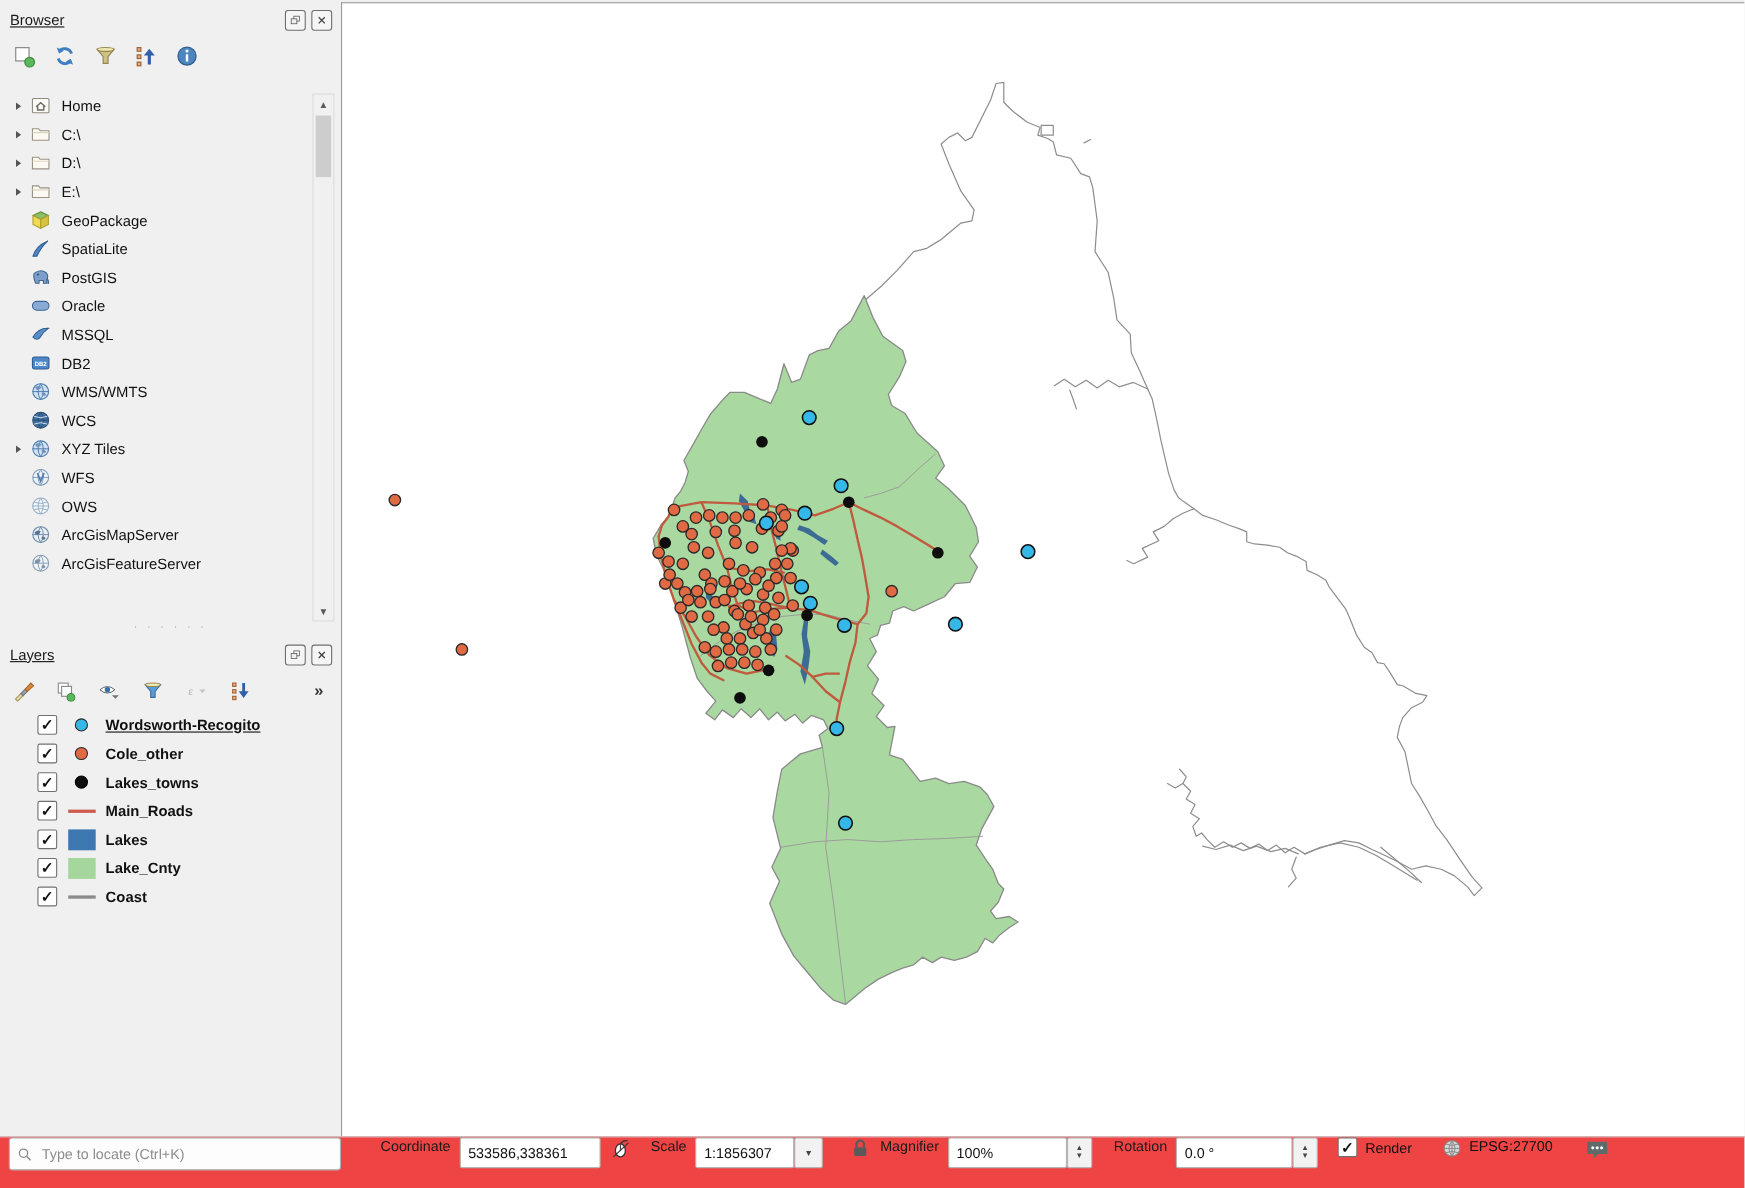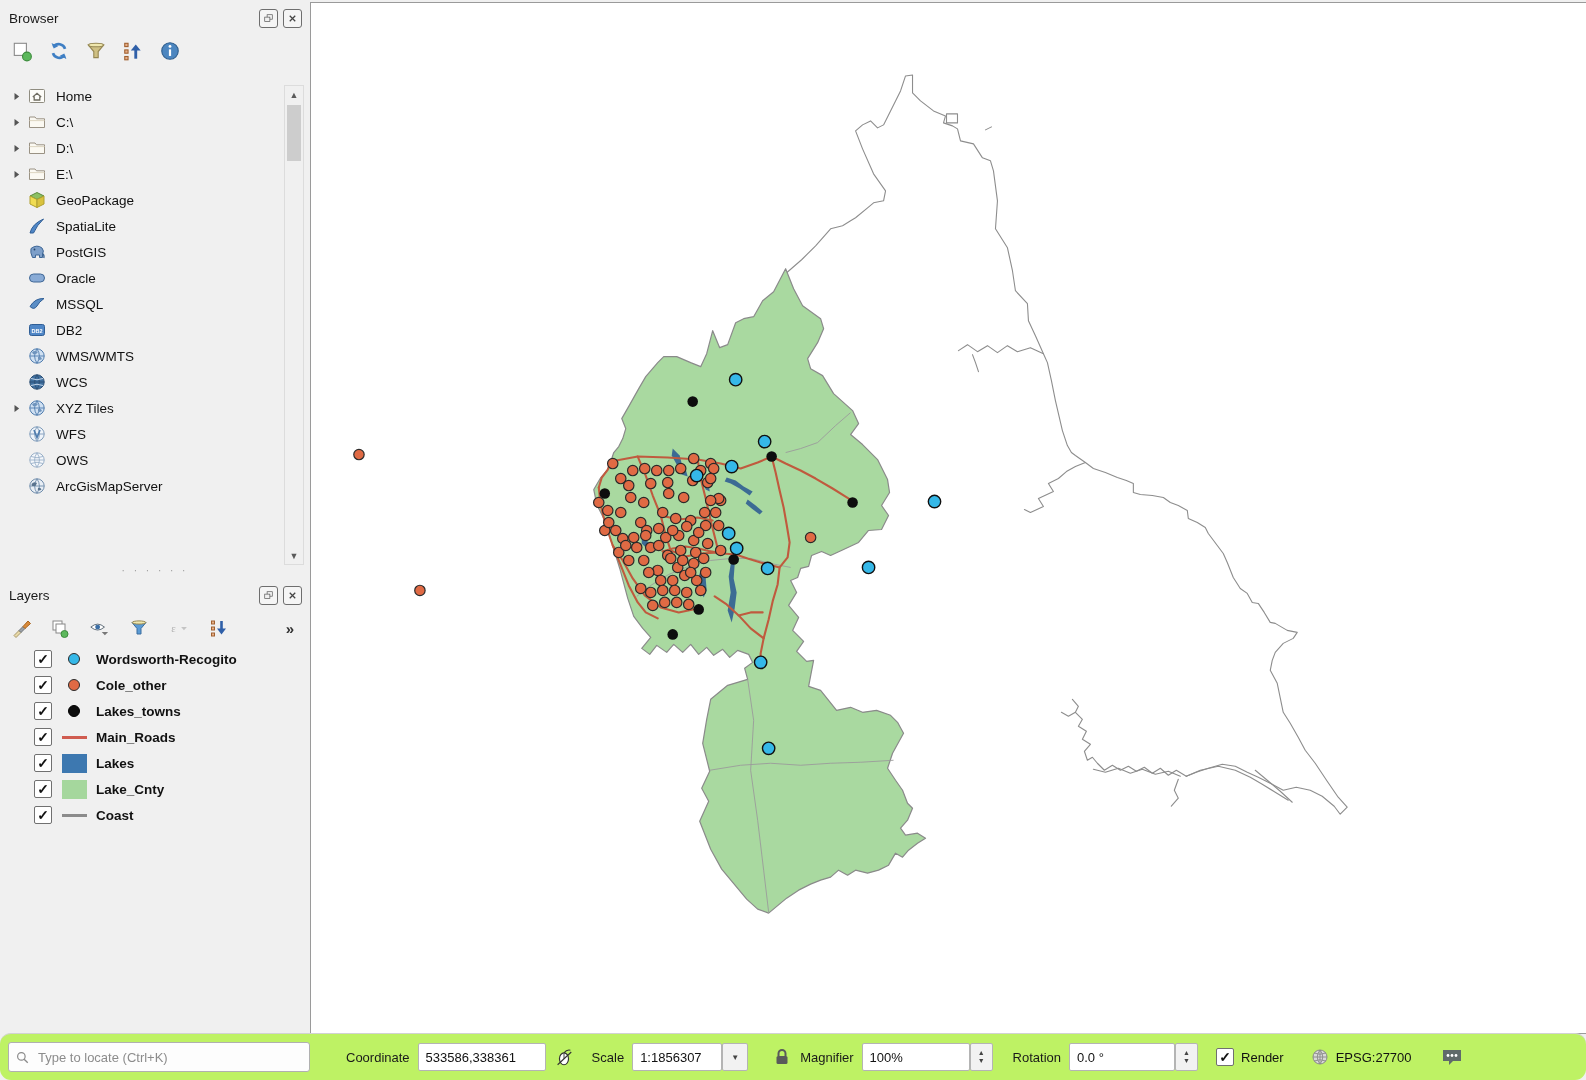--- a/index.html
+++ b/index.html
@@ -3,21 +3,21 @@
 <meta charset="utf-8">
 <style>
   html,body{margin:0;padding:0;}
   body{
     width:1586px;height:1080px;position:relative;overflow:hidden;
     background:#f0f0f0;font-family:"Liberation Sans",sans-serif;font-size:13px;color:#111;
     -webkit-font-smoothing:antialiased;
   }
   
   .left-dock{position:absolute;left:0;top:0;width:310px;bottom:46px;background:#f0f0f0;}
-  .panel-header{height:24px;display:flex;align-items:center;padding:6px 8px 0 9px;}
+  .panel-header{height:24px;display:flex;align-items:center;padding:6px 8px 0 9px;text-decoration:underline;}
   .panel-title{flex:1;font-size:13.5px;color:#1a1a1a;}
   .win-btn{width:17px;height:17px;margin-left:5px;border:1px solid #6e6e6e;border-radius:3px;
     background:#f5f5f5;display:flex;align-items:center;justify-content:center;cursor:pointer;}
   .win-btn svg{width:11px;height:11px;}
   .panel-toolbar{display:flex;align-items:center;gap:13px;padding:9px 10px 4px 10px;}
   .tool{width:24px;height:24px;display:flex;align-items:center;justify-content:center;cursor:pointer;}
   .tool svg{width:22px;height:22px;}
   .tool.small svg{width:20px;height:20px;}
   .overflow-btn{margin-left:auto;font-size:15px;font-weight:bold;color:#333;padding-right:6px;cursor:pointer;}
   
@@ -40,28 +40,28 @@
   .layer-row{height:26px;display:flex;align-items:center;padding-left:34px;}
   .checkbox{width:16px;height:16px;background:#fff;border:1px solid #707070;border-radius:2px;
     display:flex;align-items:center;justify-content:center;font-size:14px;font-weight:bold;color:#111;
     line-height:1;cursor:pointer;flex:0 0 auto;}
   .layer-sym{width:44px;display:flex;align-items:center;justify-content:center;flex:0 0 auto;}
   .sym-dot{width:10px;height:10px;border-radius:50%;border:1.5px solid #2b2b2b;}
   .sym-dot.noborder{border-color:#000;}
   .sym-line{width:25px;height:3px;}
   .sym-rect{width:25px;height:19px;}
   .layer-label{font-weight:bold;font-size:13.5px;white-space:nowrap;}
-  .layer-label.active{}
+  .layer-label.active{text-decoration:underline;}
   
   .map-canvas{position:absolute;left:310px;top:2px;right:0;bottom:46px;background:#ffffff;
     border:1px solid #9a9a9a;border-right:none;}
   .map-canvas svg{display:block;}
   
-  .statusbar{position:absolute;left:0;bottom:0;right:0;height:46px;background:#bef264;
-    border-top:1px solid #d2d2d2;display:flex;align-items:center;white-space:nowrap;border-radius:11px;}
+  .statusbar{position:absolute;left:0;bottom:0;right:0;height:46px;background:#ef4444;
+    border-top:1px solid #d2d2d2;display:flex;align-items:flex-start;white-space:nowrap;}
   .locate{width:288px;height:28px;margin-left:8px;background:#fdfdfd;border:1px solid #b0b0b0;
     border-radius:3px;display:flex;align-items:center;padding:0 6px;}
   .locate svg{width:15px;height:15px;margin-right:6px;flex:0 0 auto;}
   .locate input{border:none;outline:none;background:transparent;font-family:"Liberation Sans",sans-serif;
     font-size:13px;color:#333;width:100%;}
   .locate input::placeholder{color:#8c8c8c;}
   .sb-label{margin:0 8px 0 0;color:#1a1a1a;}
   .sb-field{height:26px;background:#fff;border:1px solid #b4b4b4;border-radius:2px;
     display:flex;align-items:center;padding:0 7px;font-size:13px;color:#111;}
   .sb-icon{display:flex;align-items:center;justify-content:center;}
@@ -279,20 +279,30 @@
         </div>
         <div class="tree-row">
           <span class="tree-arrow"></span>
           <span class="tree-icon"><svg viewBox="0 0 20 20">
               <circle cx="10" cy="10" r="7.2" fill="#e8eef5" stroke="#6f8cab"></circle>
               <path d="M2.8,10 L17.2,10 M10,2.8 Q5.2,10 10,17.2 M10,2.8 Q14.8,10 10,17.2" fill="none" stroke="#6f8cab" stroke-width="0.9"></path>
               <path d="M4.5,8 Q7,5 10,7 L8.5,10 L5,10 Z" fill="#59748f"></path>
               <path d="M11,12 Q13.5,11 14.5,13.5 Q12,15.5 10.8,13.8 Z" fill="#59748f"></path>
             </svg></span>
           <span class="tree-label">ArcGisMapServer</span>
+        </div>
+        <div class="tree-row">
+          <span class="tree-arrow"></span>
+          <span class="tree-icon"><svg viewBox="0 0 20 20">
+              <circle cx="10" cy="10" r="7.2" fill="#f0f3f7" stroke="#8aa0b8"></circle>
+              <path d="M2.8,10 L17.2,10 M10,2.8 Q5.2,10 10,17.2 M10,2.8 Q14.8,10 10,17.2" fill="none" stroke="#8aa0b8" stroke-width="0.9"></path>
+              <path d="M4.5,8 Q7,5 10,7 L8.5,10 L5,10 Z" fill="#7e93a8"></path>
+              <path d="M11,12 Q13.5,11 14.5,13.5 Q12,15.5 10.8,13.8 Z" fill="#7e93a8"></path>
+            </svg></span>
+          <span class="tree-label">ArcGisFeatureServer</span>
         </div>
         <div class="scrollbar">
         <div class="sb-btn">▲</div>
         <div class="sb-track">
             <div class="sb-thumb"></div>
           </div>
         <div class="sb-btn">▼</div>
       </div>
     </div>
   </section>

